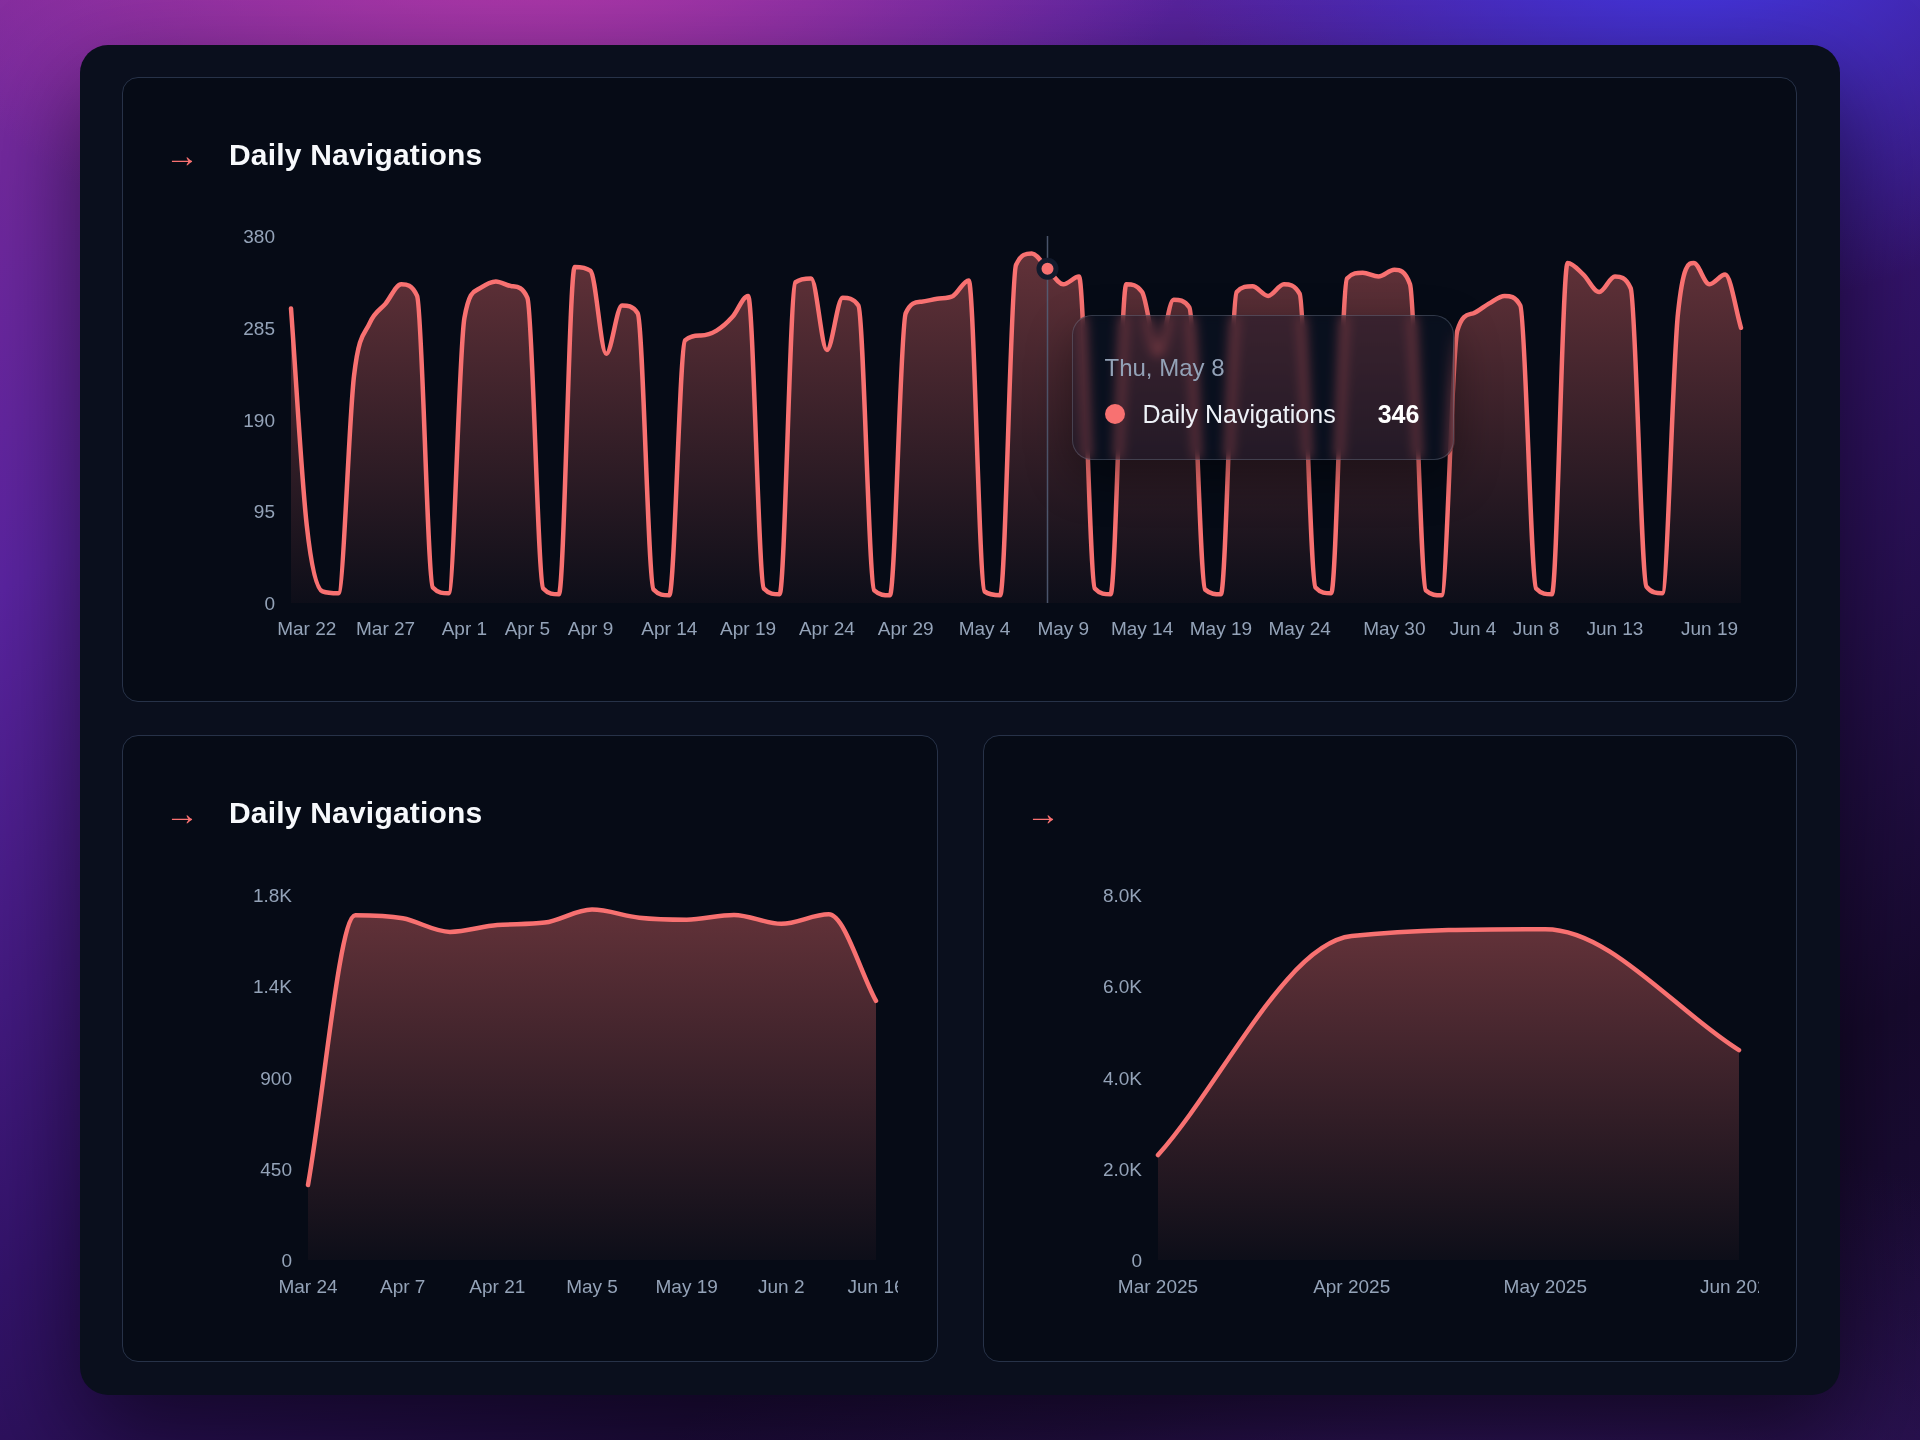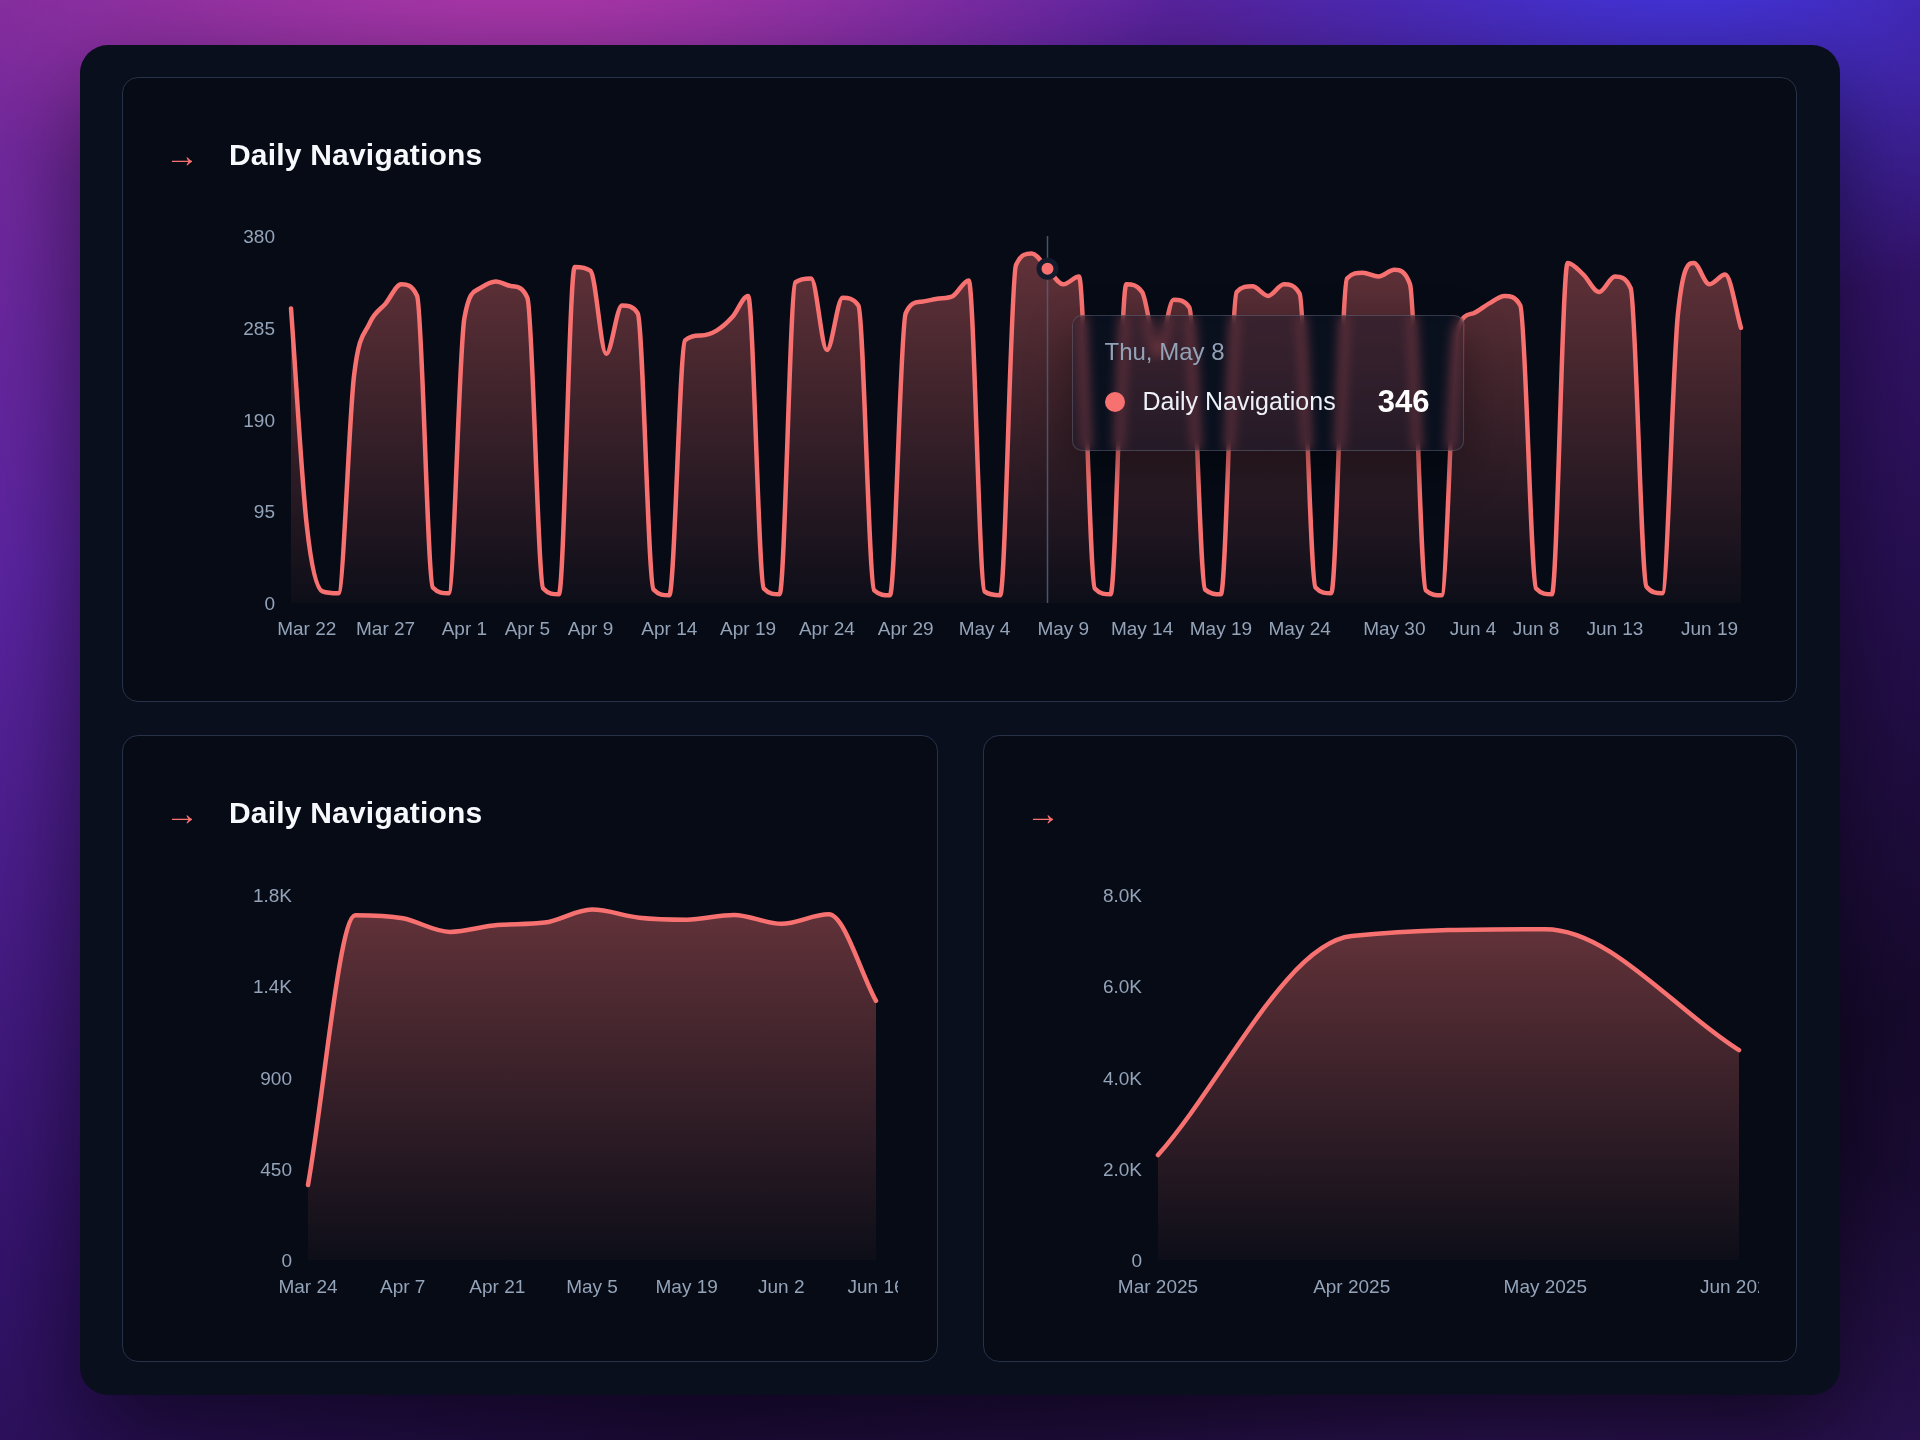--- a/index.html
+++ b/index.html
@@ -28,30 +28,30 @@
     display:flex;align-items:center;gap:30px;
   }
   .arrow{color:#f87171;font-size:34px;font-weight:600;line-height:42px;}
   .card-title{margin:0;font-size:30px;font-weight:700;color:#f7f9fc;letter-spacing:.2px;line-height:42px;}
   .chart-wrap{position:absolute;left:40px;top:121px;}
   svg text.ax{fill:#94a3b8;font-size:19px;font-family:"Liberation Sans","DejaVu Sans",sans-serif;}
   .tooltip{
     position:absolute;z-index:5;white-space:nowrap;
     background:rgba(17,24,40,.42);
     border:1px solid rgba(148,163,184,.28);
-    border-radius:10px;padding:22px 34px 30px 32px;
+    border-radius:20px;padding:38px 34px 30px 32px;
     backdrop-filter:blur(6px) saturate(1.15);
     -webkit-backdrop-filter:blur(6px) saturate(1.15);
     box-shadow:0 18px 45px rgba(0,0,0,.38);
   }
   .tt-date{color:#93a2b7;font-size:24px;}
   .tt-row{display:flex;align-items:center;margin-top:18px;gap:18px;}
   .tt-dot{width:20px;height:20px;border-radius:50%;background:#f87171;flex:0 0 auto;}
   .tt-label{color:#eef2f8;font-size:25px;}
-  .tt-val{color:#ffffff;font-size:31px;font-weight:700;margin-left:24px;}
+  .tt-val{color:#ffffff;font-size:25px;font-weight:700;margin-left:24px;}
 </style>
 </head>
 <body>
 
 <div class="desktop">
   <div class="window">
 
     <section class="card card-daily">
       <header class="card-header">
         <span class="arrow">→</span>

